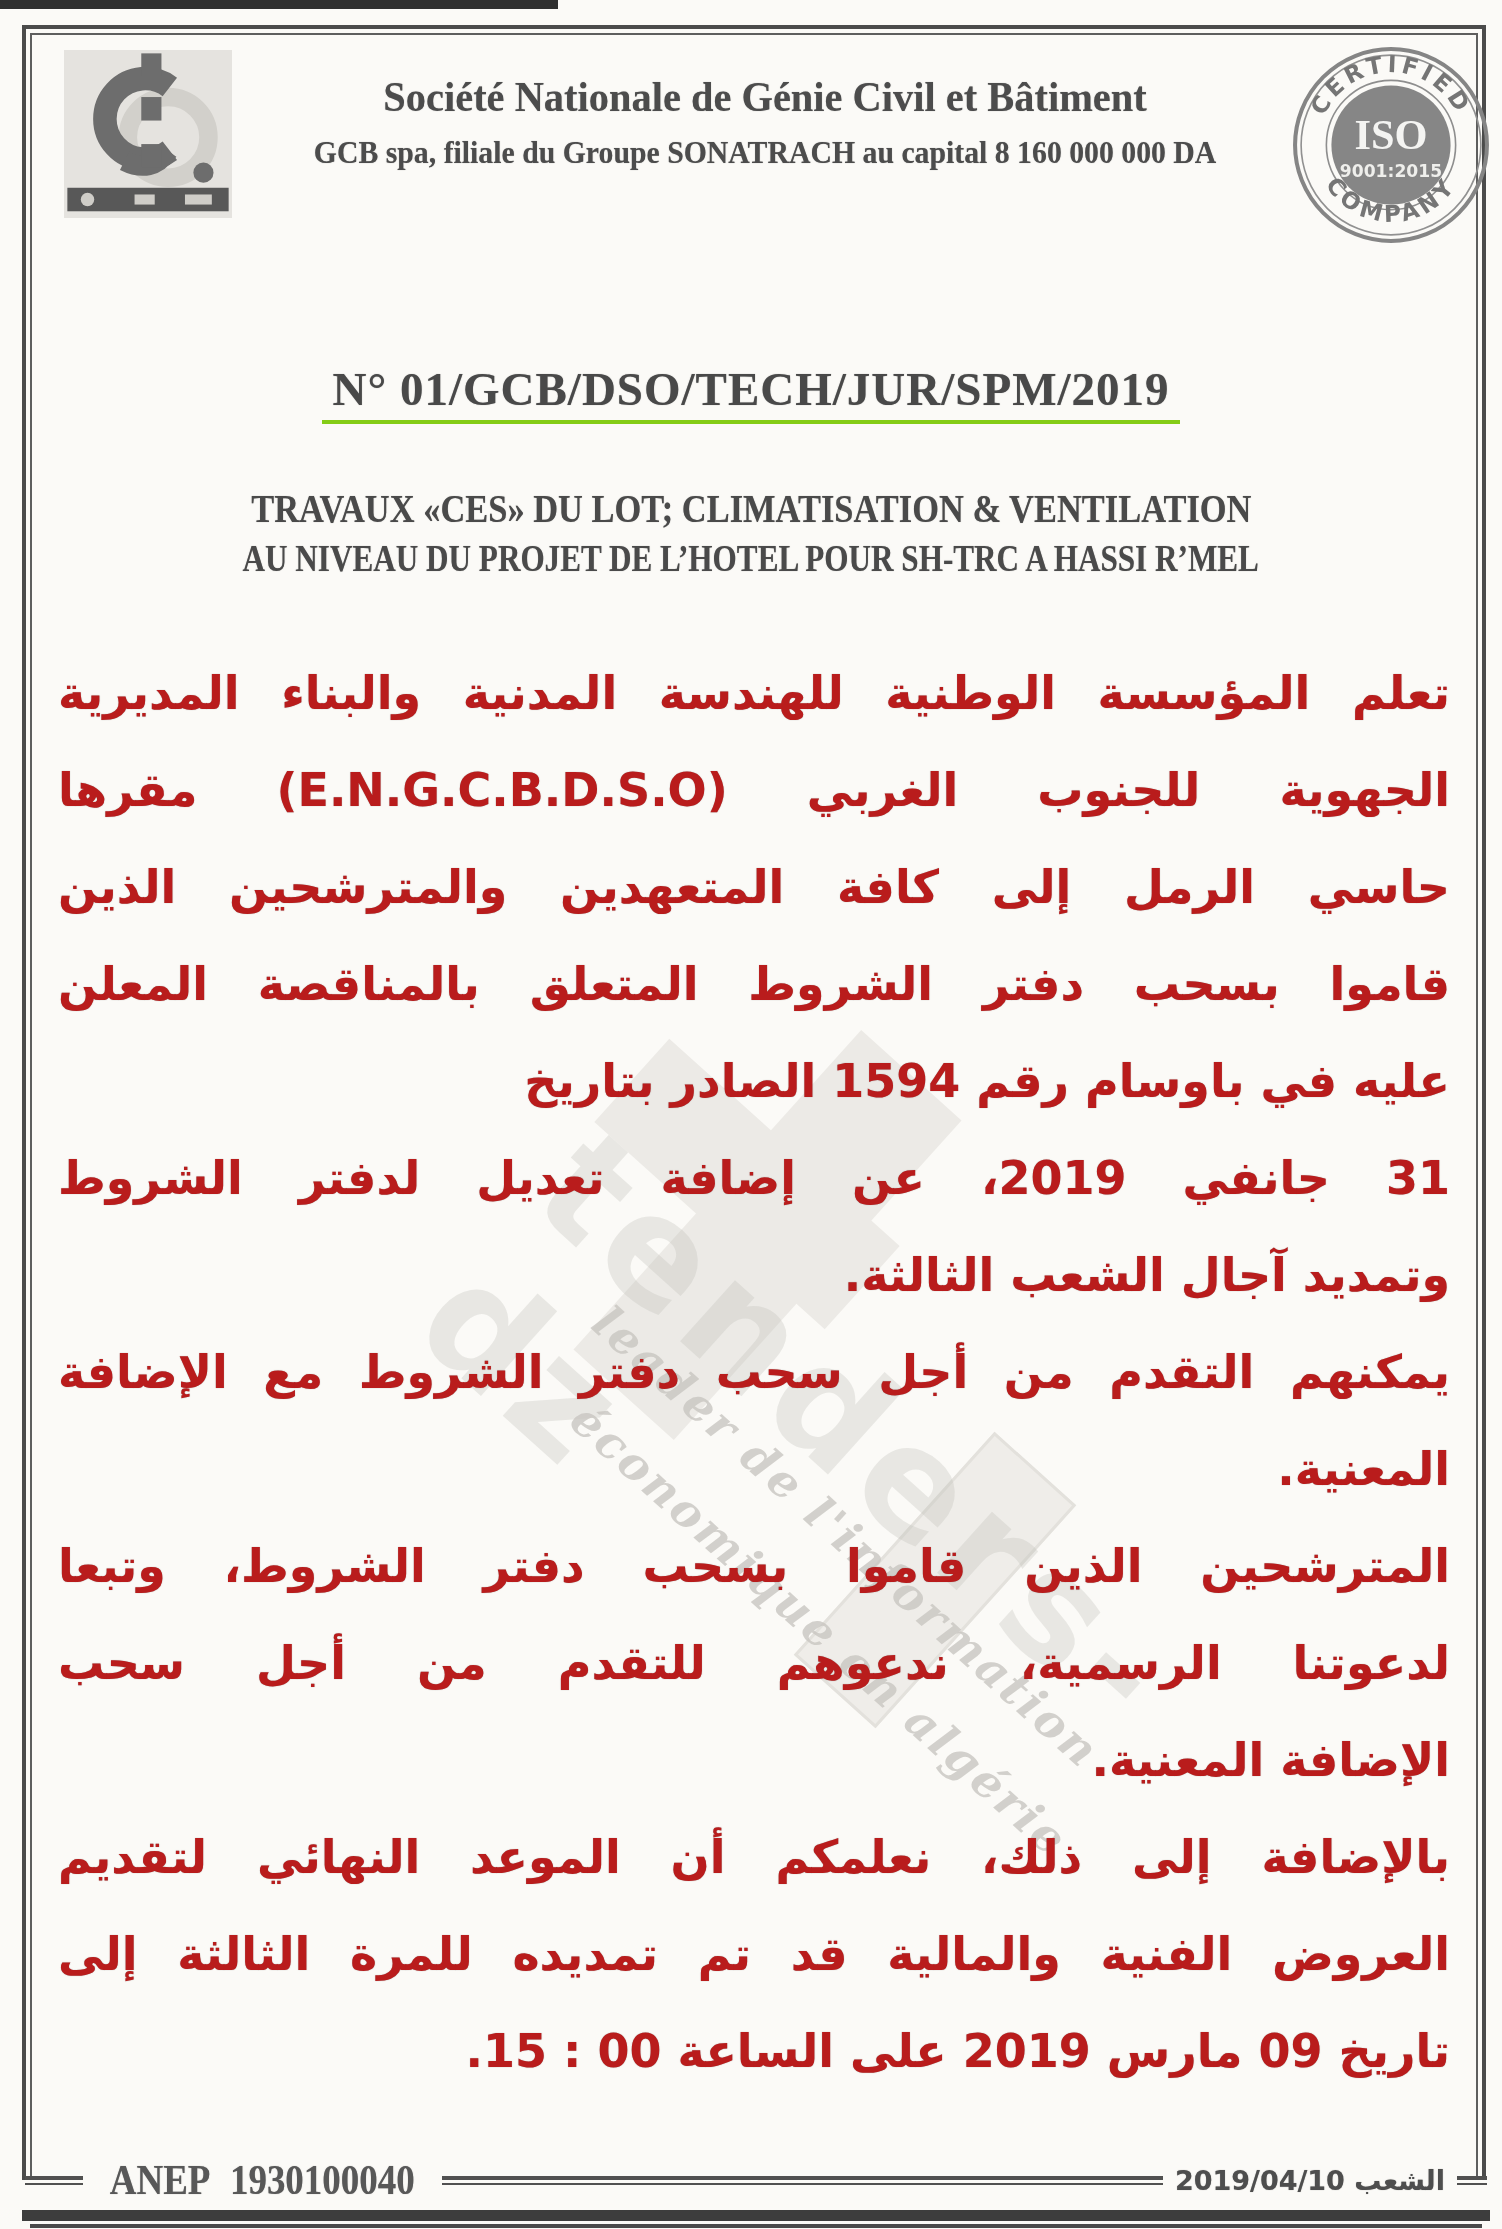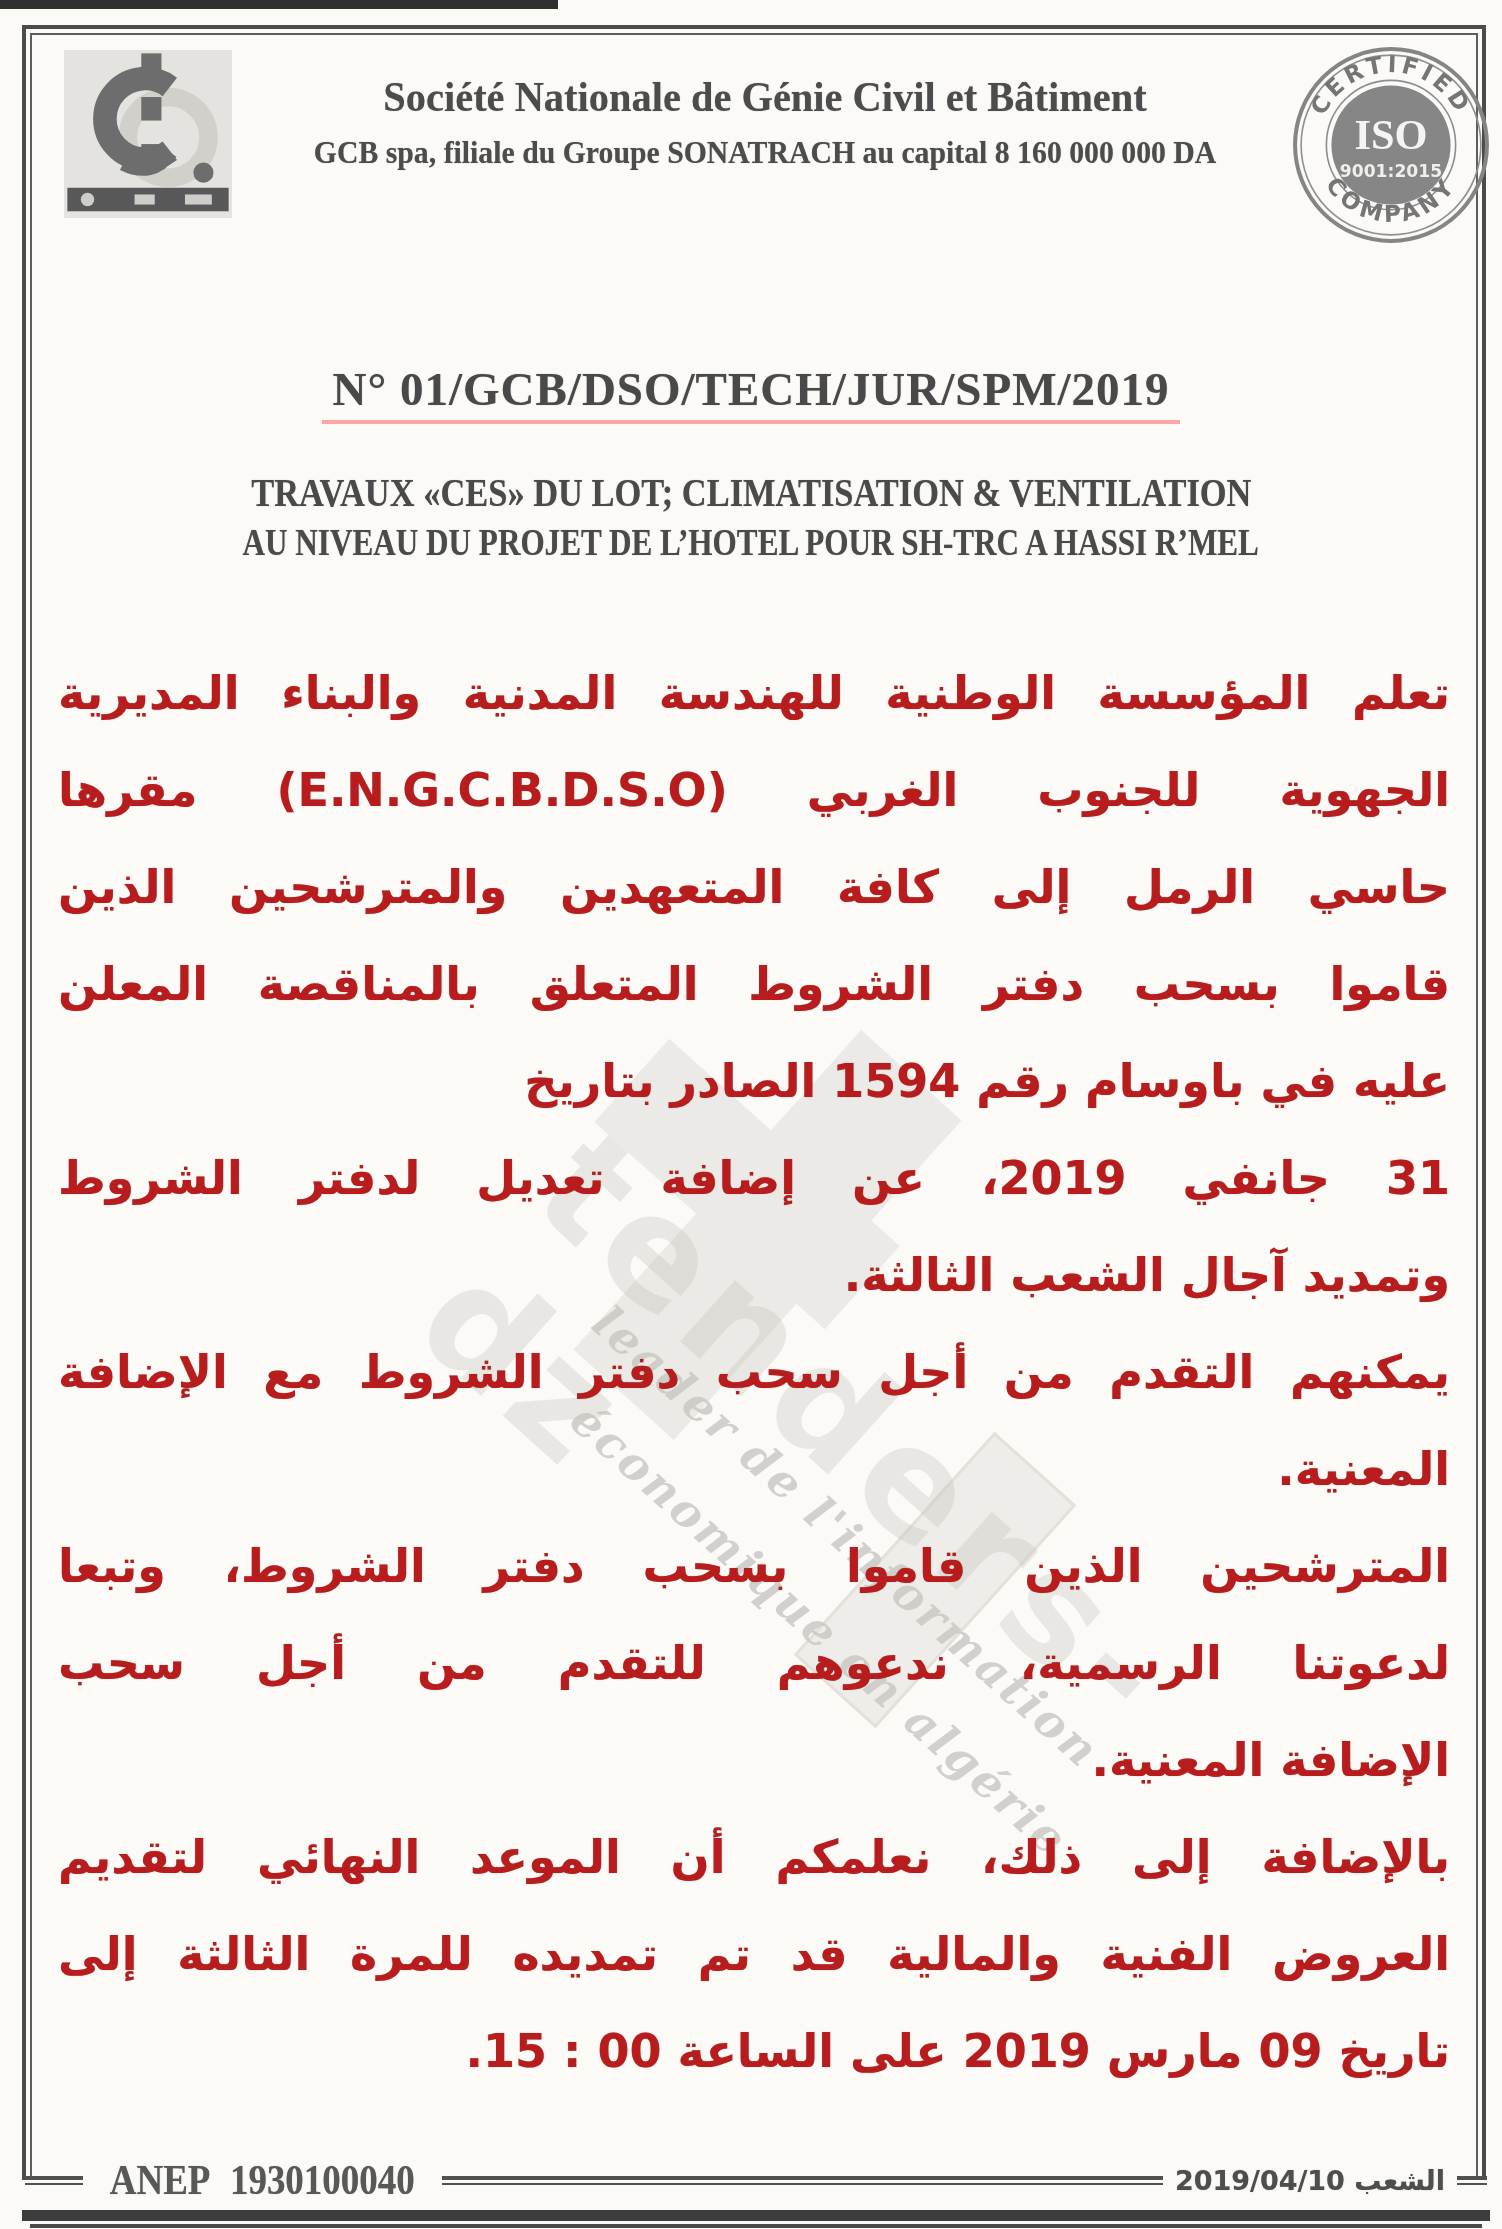--- a/index.html
+++ b/index.html
@@ -52,23 +52,23 @@
   .iso { position:absolute; left:1290px; top:44px; width:202px; height:202px; }
 
   
   .title-ar {
     position:absolute; left:60px; top:238px; width:1382px; text-align:center; direction:rtl;
     font-family:"DejaVu Sans", sans-serif; font-weight:bold; font-size:60px; color:#3f3f3f;
   }
   .ref-wrap { position:absolute; left:60px; top:362px; width:1382px; text-align:center; }
   .ref {
     display:inline-block; font-weight:bold; font-size:47px; letter-spacing:1px; color:#494949;
-    border-bottom:4px solid #fca5a5; padding:0 10px 4px 10px; white-space:nowrap;
+    border-bottom:4px solid #84cc16; padding:0 10px 4px 10px; white-space:nowrap;
   }
-  .subject { position:absolute; left:40px; top:468px; width:1422px; text-align:center; color:#4a4a4a; }
+  .subject { position:absolute; left:40px; top:484px; width:1422px; text-align:center; color:#4a4a4a; }
   .subject .fl { display:block; white-space:nowrap; }
   .subject .fl1 span { display:inline-block; transform:scaleX(0.84); font-weight:bold; font-size:41px; white-space:nowrap; }
   .subject .fl2 span { display:inline-block; transform:scaleX(0.82); font-weight:bold; font-size:38px; white-space:nowrap; margin-top:4px; }
 
   
   .body-ar {
     position:absolute; left:58px; top:645px; width:1392px; direction:rtl;
     font-family:"DejaVu Sans", sans-serif; font-weight:bold; font-size:46px; color:#b91c1c;
   }
   .bline { height:97px; line-height:97px; text-align:right; white-space:nowrap; overflow:visible; }

